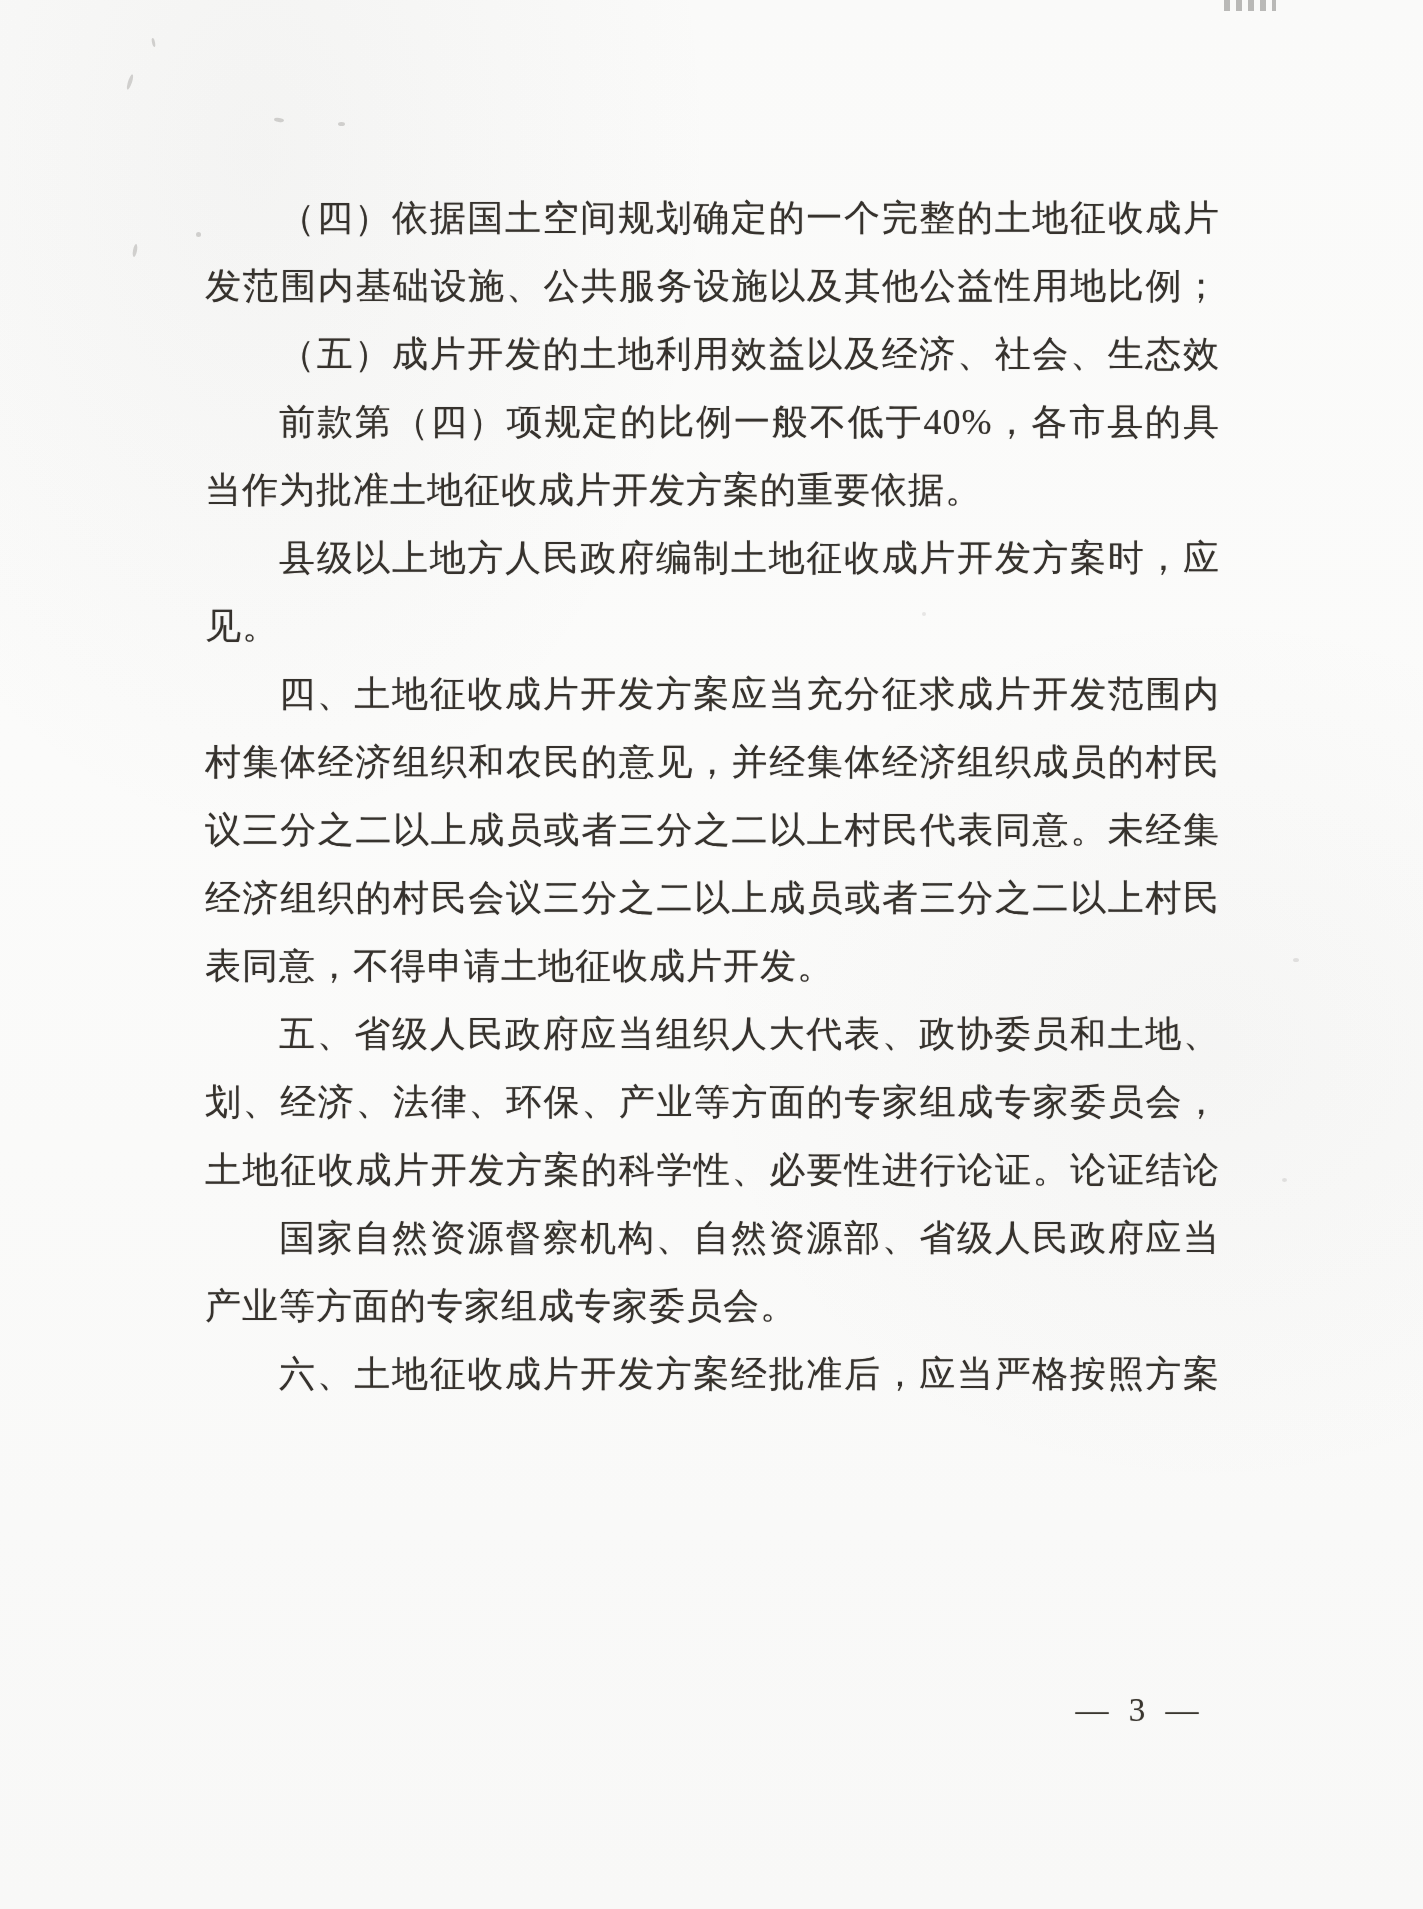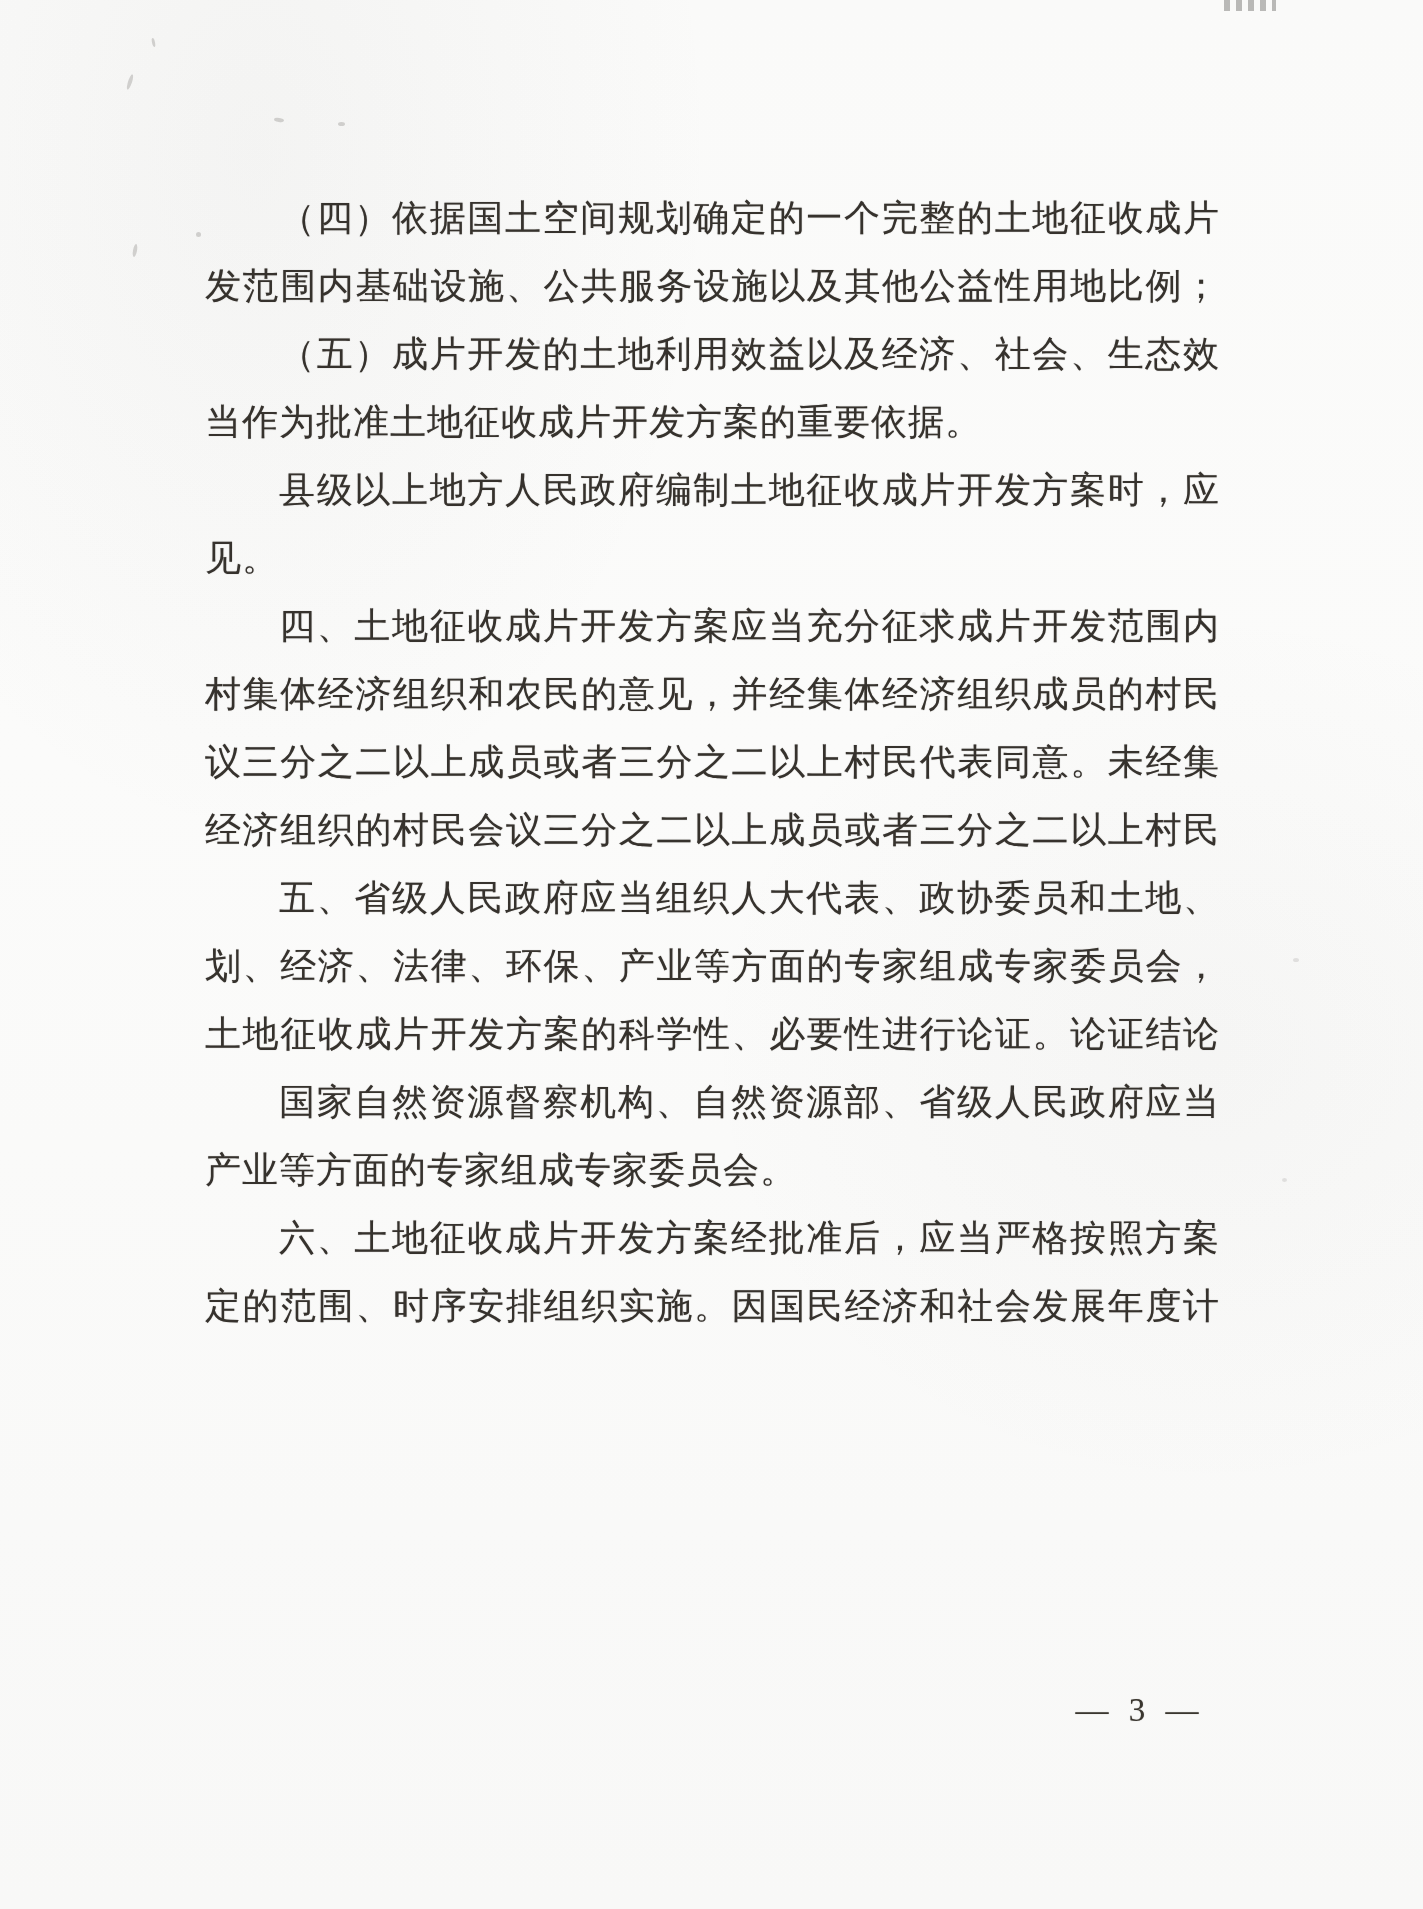--- a/index.html
+++ b/index.html
@@ -77,30 +77,31 @@
   <div class="speck sp6"></div>
   <div class="speck sp7"></div>
   <div class="speck sp8"></div>
   <div class="speck sp9"></div>
   <div class="speck sp10"></div>
 
   <div class="text-block">
       <div class="line indent fill">（四）依据国土空间规划确定的一个完整的土地征收成片开</div>
       <div class="line fill">发范围内基础设施、公共服务设施以及其他公益性用地比例；</div>
       <div class="line indent fill">（五）成片开发的土地利用效益以及经济、社会、生态效益</div>
+      <div class="line indent fill">前款第（四）项规定的比例一般不低于40%，各市县的具</div>
       <div class="line">当作为批准土地征收成片开发方案的重要依据。</div>
       <div class="line indent fill">县级以上地方人民政府编制土地征收成片开发方案时，应当</div>
       <div class="line">见。</div>
       <div class="line indent fill">四、土地征收成片开发方案应当充分征求成片开发范围内农</div>
       <div class="line fill">村集体经济组织和农民的意见，并经集体经济组织成员的村民会</div>
       <div class="line fill">议三分之二以上成员或者三分之二以上村民代表同意。未经集体</div>
       <div class="line fill">经济组织的村民会议三分之二以上成员或者三分之二以上村民代</div>
+      <div class="line">表同意，不得申请土地征收成片开发。</div>
       <div class="line indent fill">五、省级人民政府应当组织人大代表、政协委员和土地、规</div>
       <div class="line fill">划、经济、法律、环保、产业等方面的专家组成专家委员会，对</div>
       <div class="line fill">土地征收成片开发方案的科学性、必要性进行论证。论证结论应</div>
       <div class="line indent fill">国家自然资源督察机构、自然资源部、省级人民政府应当加</div>
       <div class="line">产业等方面的专家组成专家委员会。</div>
       <div class="line indent fill">六、土地征收成片开发方案经批准后，应当严格按照方案确</div>
-      <div class="line fill">定的范围、时序安排组织实施。因国民经济和社会发展年度计</div>
     </div>
 
   <div class="footer">— 3 —</div>
 </div>
 
 </body></html>

